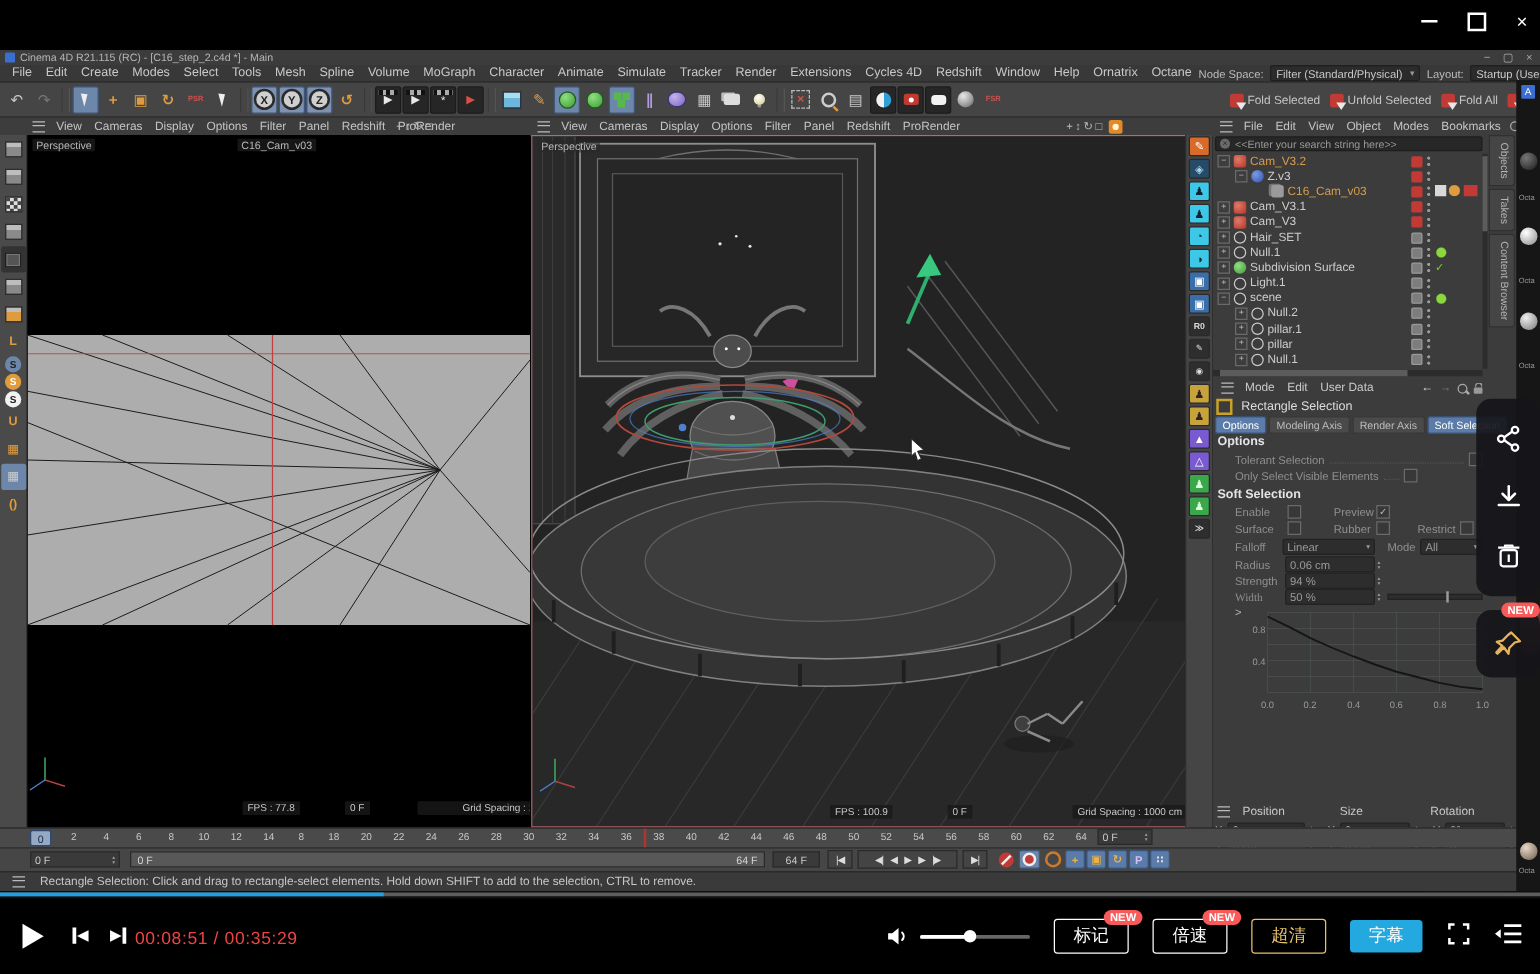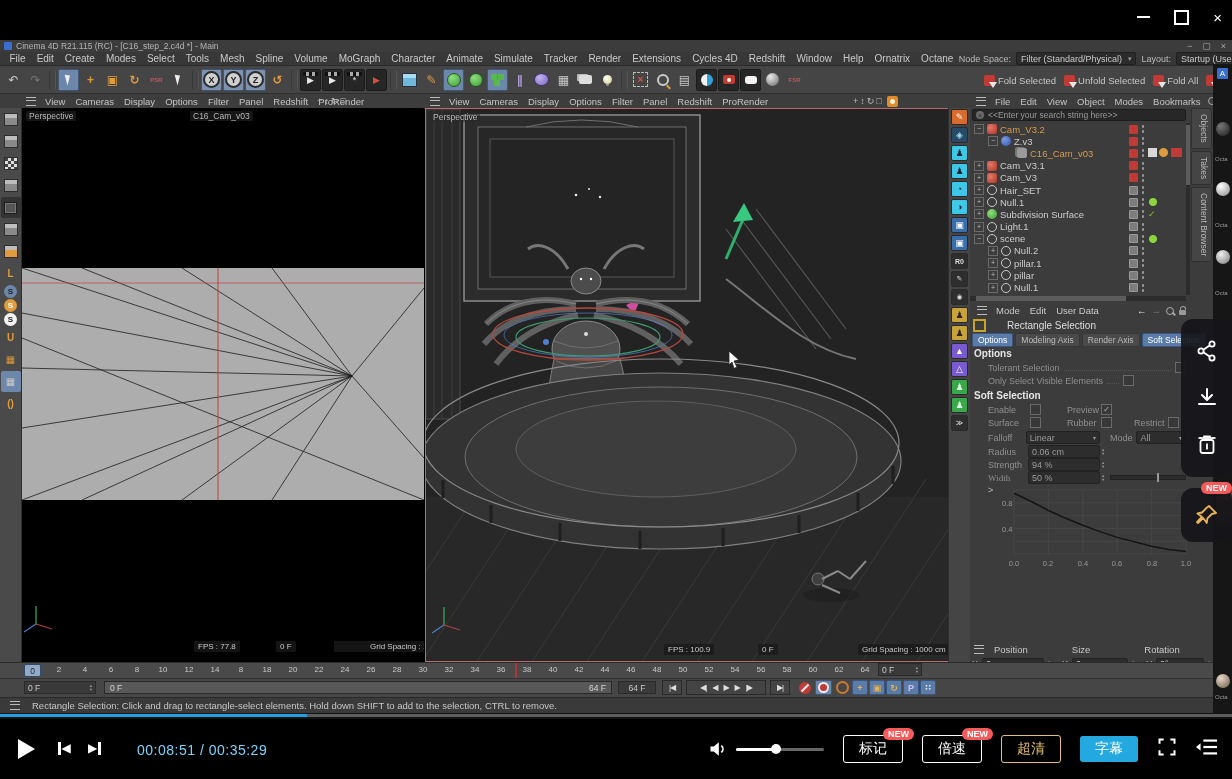--- a/index.html
+++ b/index.html
@@ -137,21 +137,21 @@
      radial-gradient(circle at 4.5px 4.5px,#e09b3d 4px,transparent 5px) 11px 0/9px 9px no-repeat,
      linear-gradient(#c23a35,#c23a35) 23px 0/11px 9px no-repeat;}
   .vtabs{position:absolute;left:221px;top:0;width:21px;display:flex;flex-direction:column;gap:2px;}
   .vtab{writing-mode:vertical-rl;font-size:8.5px;color:#b5b5b5;background:#454545;border:1px solid #303030;border-radius:0 3px 3px 0;padding:5px 2px;white-space:nowrap;}
   .vscroll{position:absolute;left:216px;top:15px;width:4px;height:172px;background:#2c2c2c;}
   .vscroll::before{content:"";position:absolute;left:0;top:2px;width:4px;height:60px;background:#5c5c5c;}
   .hscroll{position:absolute;left:0;top:188px;width:216px;height:5px;background:#2c2c2c;}
   .hscroll::before{content:"";position:absolute;left:6px;top:0;height:5px;width:150px;background:#5c5c5c;}
   .attr-head{position:absolute;left:0;top:196px;width:220px;height:13px;display:flex;align-items:center;gap:5px;font-size:9.5px;color:#c9c9c9;padding-left:3px;box-sizing:border-box;}
   .attr-head .sp{flex:1;}
-  .attr-obj{position:absolute;left:3px;top:211px;display:flex;align-items:center;gap:21px;font-size:10px;color:#ddd;}
+  .attr-obj{position:absolute;left:3px;top:211px;display:flex;align-items:center;gap:7px;font-size:10px;color:#ddd;}
   .sq-orange{width:9px;height:9px;border:2px solid #c9a227;background:#3c3c3c;}
   .atabs{position:absolute;left:2px;top:225px;display:flex;gap:2px;}
   .atab{padding:1px 5px;font-size:8.5px;background:#4a4a4a;color:#bdbdbd;border:1px solid #383838;border-radius:2px;white-space:nowrap;}
   .atab.on{background:#5b7ca8;color:#fff;border-color:#3a567e;}
   .asect{position:absolute;left:4px;font-size:10px;font-weight:bold;color:#e4e4e4;}
   .arow{position:absolute;left:18px;width:198px;display:flex;align-items:center;font-size:9px;color:#8f8f8f;white-space:nowrap;}
   .lead{flex:1;border-bottom:1px dotted #666;height:5px;margin:0 4px;opacity:.55;}
   .cb{width:9px;height:9px;border:1px solid #6a6a6a;background:#383838;flex:0 0 auto;display:flex;align-items:center;justify-content:center;}
   .cb.on::before{content:"✓";font-size:8px;color:#b5b5b5;}
   .aselect{background:#2d2d2d;border:1px solid #222;border-radius:2px;height:11px;display:flex;align-items:center;justify-content:space-between;padding:0 3px;color:#9a9a9a;}
@@ -191,21 +191,21 @@
   .filmic::after{content:"";position:absolute;left:2px;top:3px;right:2px;bottom:3px;background:repeating-linear-gradient(90deg,#3a2d10 0 2px,#caa24a 2px 4px);}
   .c-status{left:0;top:697px;width:1232px;height:16px;background:#3a3a3a;border-top:1px solid #2a2a2a;display:flex;align-items:center;gap:8px;padding-left:6px;box-sizing:border-box;font-size:9.5px;color:#c6c6c6;}
   
   .pbar{left:0;top:713px;width:1232px;height:6px;background:#111;}
   .ptrack{position:absolute;left:0;top:1px;width:100%;height:3px;background:#5d5d5d;}
   .pplayed{position:absolute;left:0;top:0;height:3px;background:#1fa0e0;}
   .pcontrols{left:0;top:719px;width:1232px;height:60px;background:#000;}
   .playtri{position:absolute;left:18px;top:20px;width:0;height:0;border-left:17px solid #fff;border-top:10px solid transparent;border-bottom:10px solid transparent;cursor:pointer;}
   .skip{position:absolute;top:22px;display:flex;align-items:center;color:#fff;font-size:12px;cursor:pointer;gap:1px;}
   .skip .bar{width:2.5px;height:13px;background:#fff;}
-  .timetxt{position:absolute;left:137px;top:23px;font-size:14px;color:#7dd3fc;letter-spacing:.5px;}
+  .timetxt{position:absolute;left:108px;top:23px;font-size:14px;color:#ef4444;letter-spacing:.5px;}
   .rightclu{position:absolute;right:14px;top:0;height:60px;display:flex;align-items:center;gap:19px;}
   .volwrap{display:flex;align-items:center;gap:8px;}
   .volslider{position:relative;width:88px;height:3px;background:#666;border-radius:2px;}
   .volfill{position:absolute;left:0;top:0;height:3px;background:#fff;border-radius:2px;}
   .voldot{position:absolute;top:-3.5px;width:10px;height:10px;border-radius:50%;background:#fff;}
   .vbtn{position:relative;min-width:46px;height:26px;border:1.5px solid #fff;border-radius:3px;color:#fff;font-size:14px;display:flex;align-items:center;justify-content:center;padding:0 6px;cursor:pointer;}
   .vbtn.gold{border-color:#e5c06e;color:#e5c06e;}
   .vbtn.blue{border:none;background:#23a8e0;color:#fff;}
   .nbadge{position:absolute;top:-8px;right:-12px;background:#f85a5a;color:#fff;font-size:9px;font-weight:bold;padding:1.5px 5px;border-radius:8px;line-height:1;}
   

